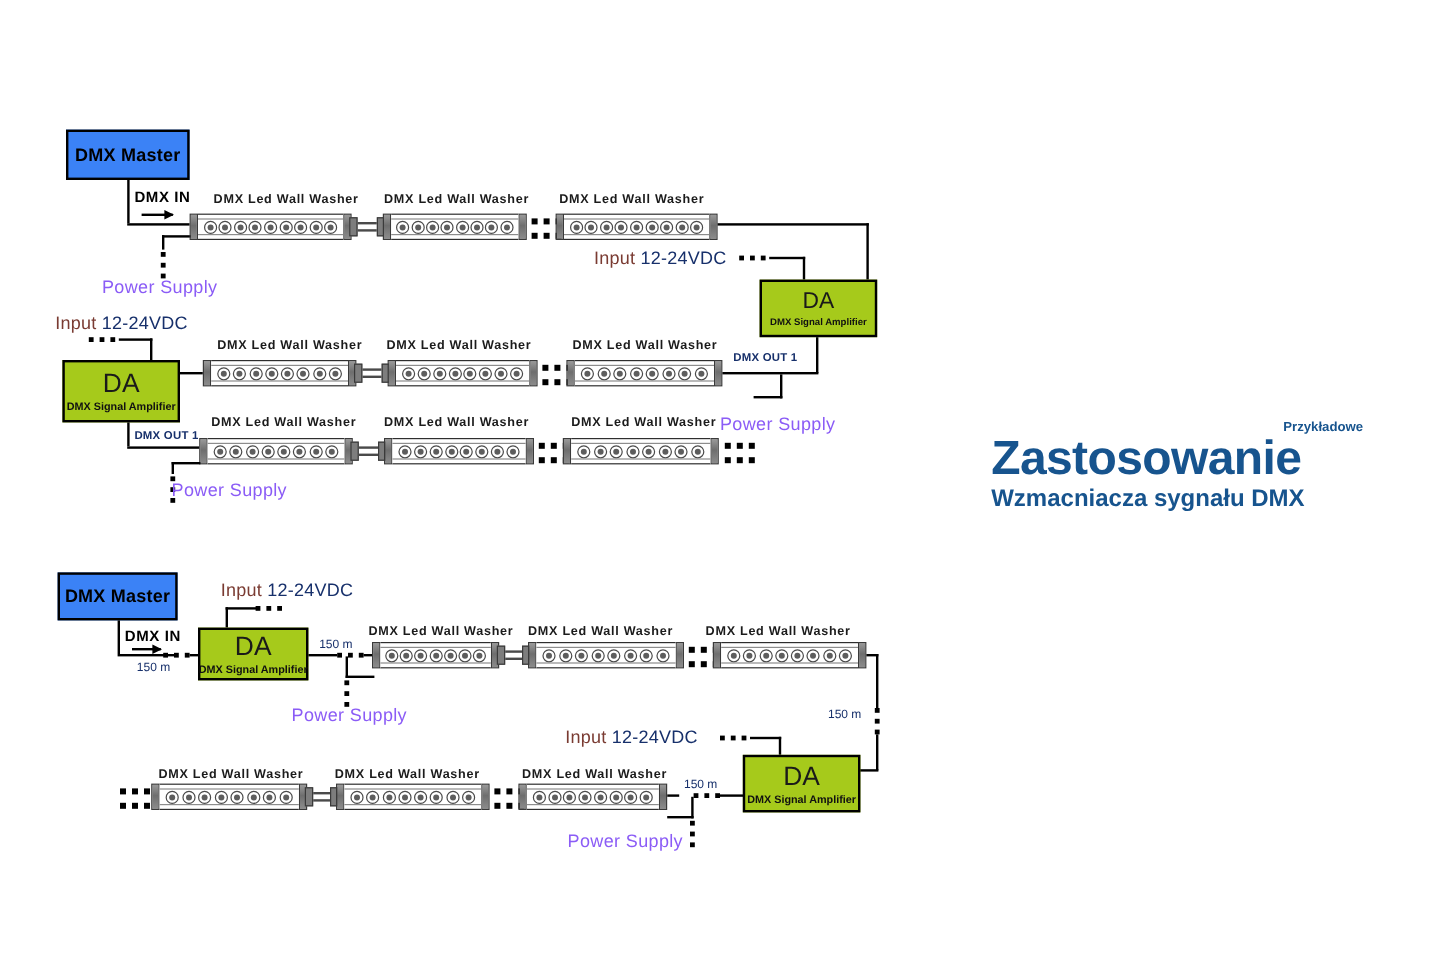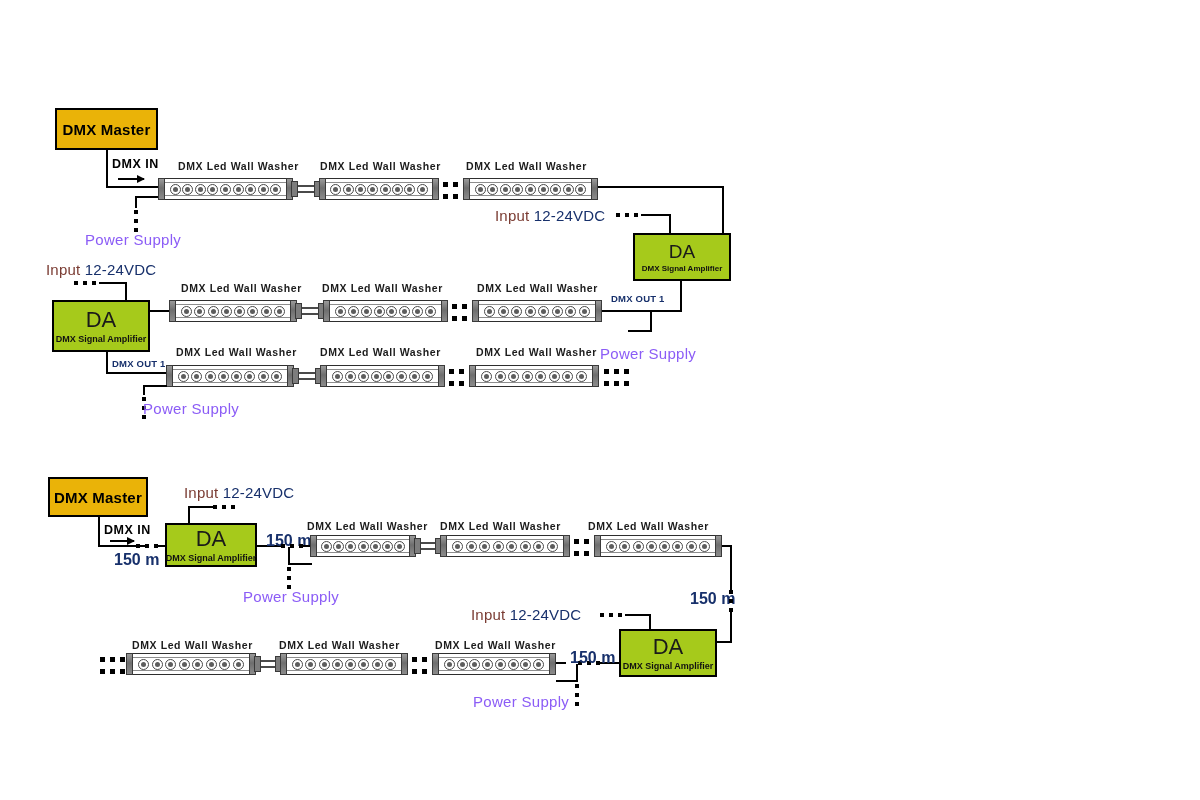--- a/index.html
+++ b/index.html
@@ -3,21 +3,21 @@
 <meta charset="utf-8">
 <style>
   html,body{margin:0;padding:0;background:#ffffff;}
   body{width:1200px;height:800px;position:relative;overflow:hidden;
        font-family:"Liberation Sans", sans-serif;}
   #stage{position:absolute;left:0;top:0;width:1200px;height:800px;}
 
   
   .box{position:absolute;box-sizing:border-box;border:2px solid #000;
        display:flex;flex-direction:column;align-items:center;justify-content:center;}
-  .box-master{background:#eab308;}
+  .box-master{background:#3b82f6;}
   .box-master .t{font-size:15px;font-weight:bold;color:#000;letter-spacing:.2px;
                  font-family:"Liberation Sans",sans-serif;}
   .box-da{background:#a6ca1b;}
   .box-da .da{font-size:22px;color:#1a1a1a;line-height:1;
               font-family:"Liberation Sans",sans-serif;}
   .box-da .sub{font-size:9px;font-weight:bold;color:#111;margin-top:3px;
                font-family:"Liberation Sans",sans-serif;white-space:nowrap;}
   .box-da.small .da{font-size:19px;}
   .box-da.small .sub{font-size:8px;}
 
@@ -25,21 +25,21 @@
   .lbl{position:absolute;white-space:nowrap;line-height:1;text-align:center;}
   .lbl-washer{font-size:10.5px;color:#1b1b1b;font-weight:bold;
               font-family:"Liberation Sans",sans-serif;letter-spacing:.6px;}
   .lbl-dmxin{font-size:12.5px;font-weight:bold;color:#000;letter-spacing:.5px;}
   .lbl-power{font-size:15px;color:#8b5cf6;letter-spacing:.3px;
              font-family:"Liberation Sans",sans-serif;}
   .lbl-input{font-size:15px;letter-spacing:.2px;font-family:"Liberation Sans",sans-serif;}
   .lbl-input .w1{color:#7a3b32;}
   .lbl-input .w2{color:#17306b;}
   .lbl-out{font-size:9.5px;font-weight:bold;color:#17306b;letter-spacing:.2px;}
-  .lbl-m{font-size:16px;font-weight:bold;color:#17306b;}
+  .lbl-m{font-size:10px;font-weight:normal;color:#17306b;}
 
   
   .wire{position:absolute;background:#000;}
   .wh{height:2px;}
   .wv{width:2px;}
 
   
   .dots{position:absolute;display:flex;gap:5px;align-items:center;}
   .dots.vert{flex-direction:column;}
   .dots i{display:block;width:4px;height:4px;background:#000;border-radius:0;}
@@ -875,14 +875,19 @@
 
   <div class="wire wh" style="left:556px;top:680px;width:22px;height:2px;"></div>
   <div class="wire wv" style="left:576px;top:664px;width:2px;height:18px;"></div>
   <div class="dots vert" style="left:575px;top:684px;">
       <i></i>
       <i></i>
       <i></i>
     </div>
   <span class="lbl lbl-power" style="left:473px;top:694px;">Power Supply</span>
 
+  <div id="title-block" style="left:826px;top:350px;width:310px;">
+    <div class="t-kicker">Przykładowe</div>
+    <div class="t-main">Zastosowanie</div>
+    <div class="t-sub">Wzmacniacza sygnału DMX</div>
+  </div>
 
 </div>
 
 </body></html>

